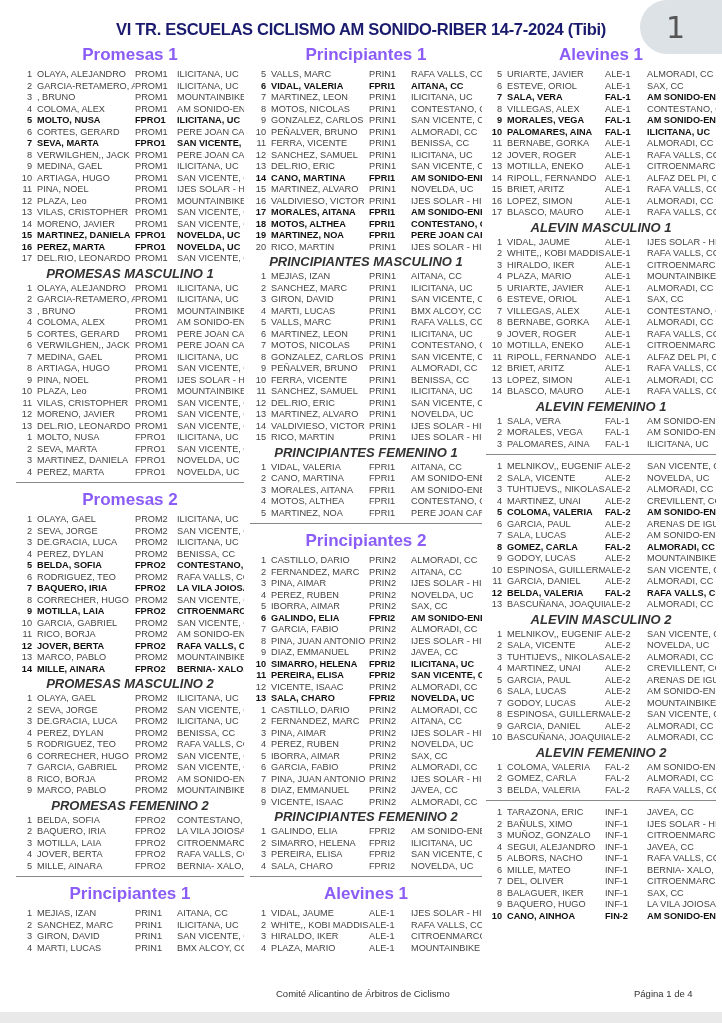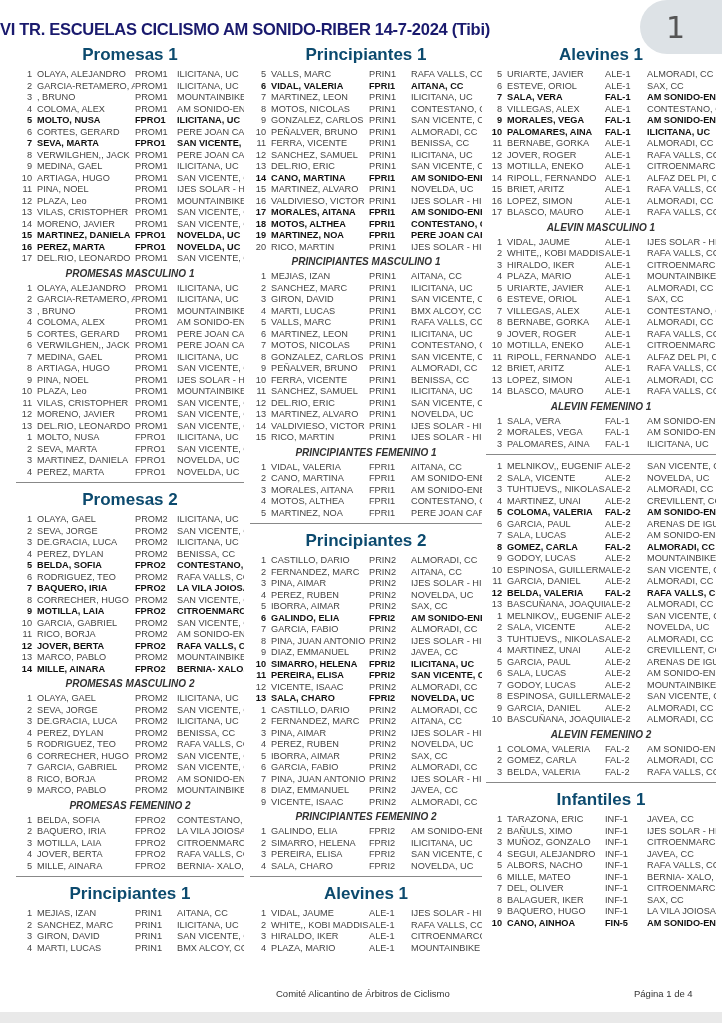--- a/index.html
+++ b/index.html
@@ -1,25 +1,25 @@
 <!DOCTYPE html>
 <html><head>
 <meta charset="utf-8">
 <style>
   html,body{margin:0;padding:0;}
   body{width:722px;height:1023px;background:#ffffff;position:relative;overflow:hidden;font-family:"Liberation Sans",sans-serif;color:#333;}
   .page-badge{position:absolute;left:640px;top:0;width:100px;height:54px;background:#dde2e6;border-radius:28px 0 0 28px;}
   .page-badge span{position:absolute;left:26px;top:10px;font-size:30px;color:#555;font-family:"DejaVu Sans",sans-serif;}
-  .doc-title{position:absolute;left:0;top:20px;width:722px;text-align:left;font-size:16.5px;font-weight:bold;color:#1a1a6e;font-family:"Liberation Sans",sans-serif;letter-spacing:-0.3px;}
+  .doc-title{position:absolute;left:0;top:20px;width:722px;text-align:center;font-size:16.5px;font-weight:bold;color:#1a1a6e;font-family:"Liberation Sans",sans-serif;letter-spacing:-0.3px;}
   .col{position:absolute;top:44px;}
   .col1{left:16px;width:228px;}
   .col2{left:250px;width:232px;}
   .col3{left:486px;width:230px;}
-  .cat{font-size:17px;font-weight:bold;color:#0c4a6e;text-align:center;line-height:22px;margin:0 0 3px 0;}
-  .sub{font-size:10px;font-weight:bold;font-style:italic;color:#333;text-align:center;line-height:16px;margin:1px 0 1px 0;}
+  .cat{font-size:17px;font-weight:bold;color:#8b5cf6;text-align:center;line-height:22px;margin:0 0 3px 0;}
+  .sub{font-size:13px;font-weight:bold;font-style:italic;color:#333;text-align:center;line-height:16px;margin:1px 0 1px 0;}
   .row{display:flex;font-size:9.2px;line-height:11.5px;height:11.5px;white-space:nowrap;color:#444;}
   .row.b{font-weight:bold;color:#111;}
   .row .p{width:16px;text-align:right;padding-right:5px;flex:none;}
   .row .n{width:98px;overflow:hidden;flex:none;}
   .row .c{width:42px;flex:none;}
   .row .t{flex:1;overflow:hidden;}
   .sep{border-top:1.5px solid #888;margin:4px 0 6px 0;}
   .footer{position:absolute;top:988px;font-size:9.5px;color:#333;}
   .bottom-bar{position:absolute;left:0;top:1012px;width:722px;height:11px;background:#e9e9e9;}
 </style>
@@ -1099,20 +1099,21 @@
       <span class="n">BELDA, VALERIA</span>
       <span class="c">FAL-2</span>
       <span class="t">RAFA VALLS, CC</span>
     </div>
     <div class="row">
       <span class="p">13</span>
       <span class="n">BASCUÑANA, JOAQUIN</span>
       <span class="c">ALE-2</span>
       <span class="t">ALMORADI, CC</span>
     </div>
+    <div class="sub">ALEVIN MASCULINO 2</div>
     <div class="row">
       <span class="p">1</span>
       <span class="n">MELNIKOV,, EUGENIF</span>
       <span class="c">ALE-2</span>
       <span class="t">SAN VICENTE, CC</span>
     </div>
     <div class="row">
       <span class="p">2</span>
       <span class="n">SALA, VICENTE</span>
       <span class="c">ALE-2</span>
@@ -1179,21 +1180,20 @@
       <span class="c">FAL-2</span>
       <span class="t">ALMORADI, CC</span>
     </div>
     <div class="row">
       <span class="p">3</span>
       <span class="n">BELDA, VALERIA</span>
       <span class="c">FAL-2</span>
       <span class="t">RAFA VALLS, CC</span>
     </div>
     <div class="sep"></div>
-    <div class="cat">Infantiles 1</div>
     <div class="row">
       <span class="p">1</span>
       <span class="n">TARAZONA, ERIC</span>
       <span class="c">INF-1</span>
       <span class="t">JAVEA, CC</span>
     </div>
     <div class="row">
       <span class="p">2</span>
       <span class="n">BAÑULS, XIMO</span>
       <span class="c">INF-1</span>
@@ -1237,21 +1237,21 @@
     </div>
     <div class="row">
       <span class="p">9</span>
       <span class="n">BAQUERO, HUGO</span>
       <span class="c">INF-1</span>
       <span class="t">LA VILA JOIOSA,</span>
     </div>
     <div class="row b">
       <span class="p">10</span>
       <span class="n">CANO, AINHOA</span>
-      <span class="c">FIN-5</span>
+      <span class="c">FIN-2</span>
       <span class="t">AM SONIDO-ENE</span>
     </div>
   </div>
 
 <div class="footer" style="left:16px;margin-top:26px;">Actualizada el 14/07/2024 a las 12:28:09</div>
 <div class="footer" style="left:276px;">Comité Alicantino de Árbitros de Ciclismo</div>
 <div class="footer" style="left:634px;">Página 1 de 4</div>
 <div class="bottom-bar"></div>
 
 </body></html>

